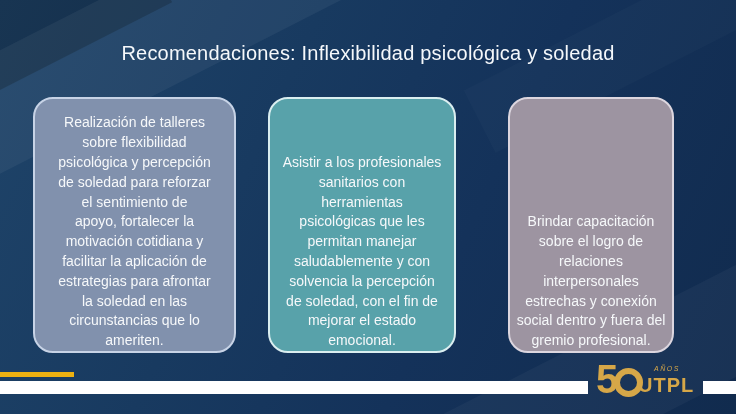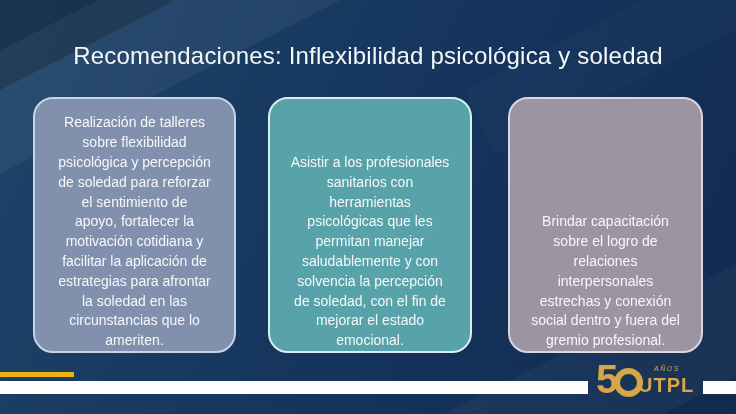--- a/index.html
+++ b/index.html
@@ -12,33 +12,33 @@
   }
   .streak{position:absolute;pointer-events:none;}
   .streak.s-dark-corner{left:-110px;top:-90px;width:260px;height:160px;transform:rotate(-27deg);background:rgba(0,0,0,0.22);}
   .streak.s-topleft{left:-60px;top:-55px;width:560px;height:110px;transform:rotate(-27deg);background:rgba(255,255,255,0.05);}
   .streak.s-topright{left:460px;top:5px;width:360px;height:70px;transform:rotate(-27deg);background:rgba(255,255,255,0.02);}
   .streak.s-bottomright{left:370px;top:330px;width:500px;height:100px;transform:rotate(-27deg);background:rgba(255,255,255,0.035);}
 
   .title{
     position:absolute;left:0;top:42px;width:736px;
     margin:0;text-align:center;
-    font-size:24px;font-weight:400;letter-spacing:0.2px;
+    font-size:20px;font-weight:400;letter-spacing:0.2px;
     color:#f5f8fb;
   }
 
   .card{
     position:absolute;top:97px;height:256px;
     border:2px solid #dfe7f1;border-radius:20px;
     box-sizing:border-box;
     display:flex;flex-direction:column;justify-content:flex-end;
   }
   .card.c0{left:33px;width:203px;}
-  .card.c1{left:268px;width:204px;}
-  .card.c2{left:508px;width:195px;}
+  .card.c1{left:268px;width:188px;}
+  .card.c2{left:508px;width:166px;}
   .card p{
     margin:0;padding:0 6px;
     text-align:center;
     white-space:pre-line;
     font-size:14px;line-height:19.8px;
     color:#f6f8fa;
   }
 
   .accent-bar{position:absolute;left:0;top:372px;width:74px;height:5px;}
   .white-bar{position:absolute;top:381px;height:13px;}

